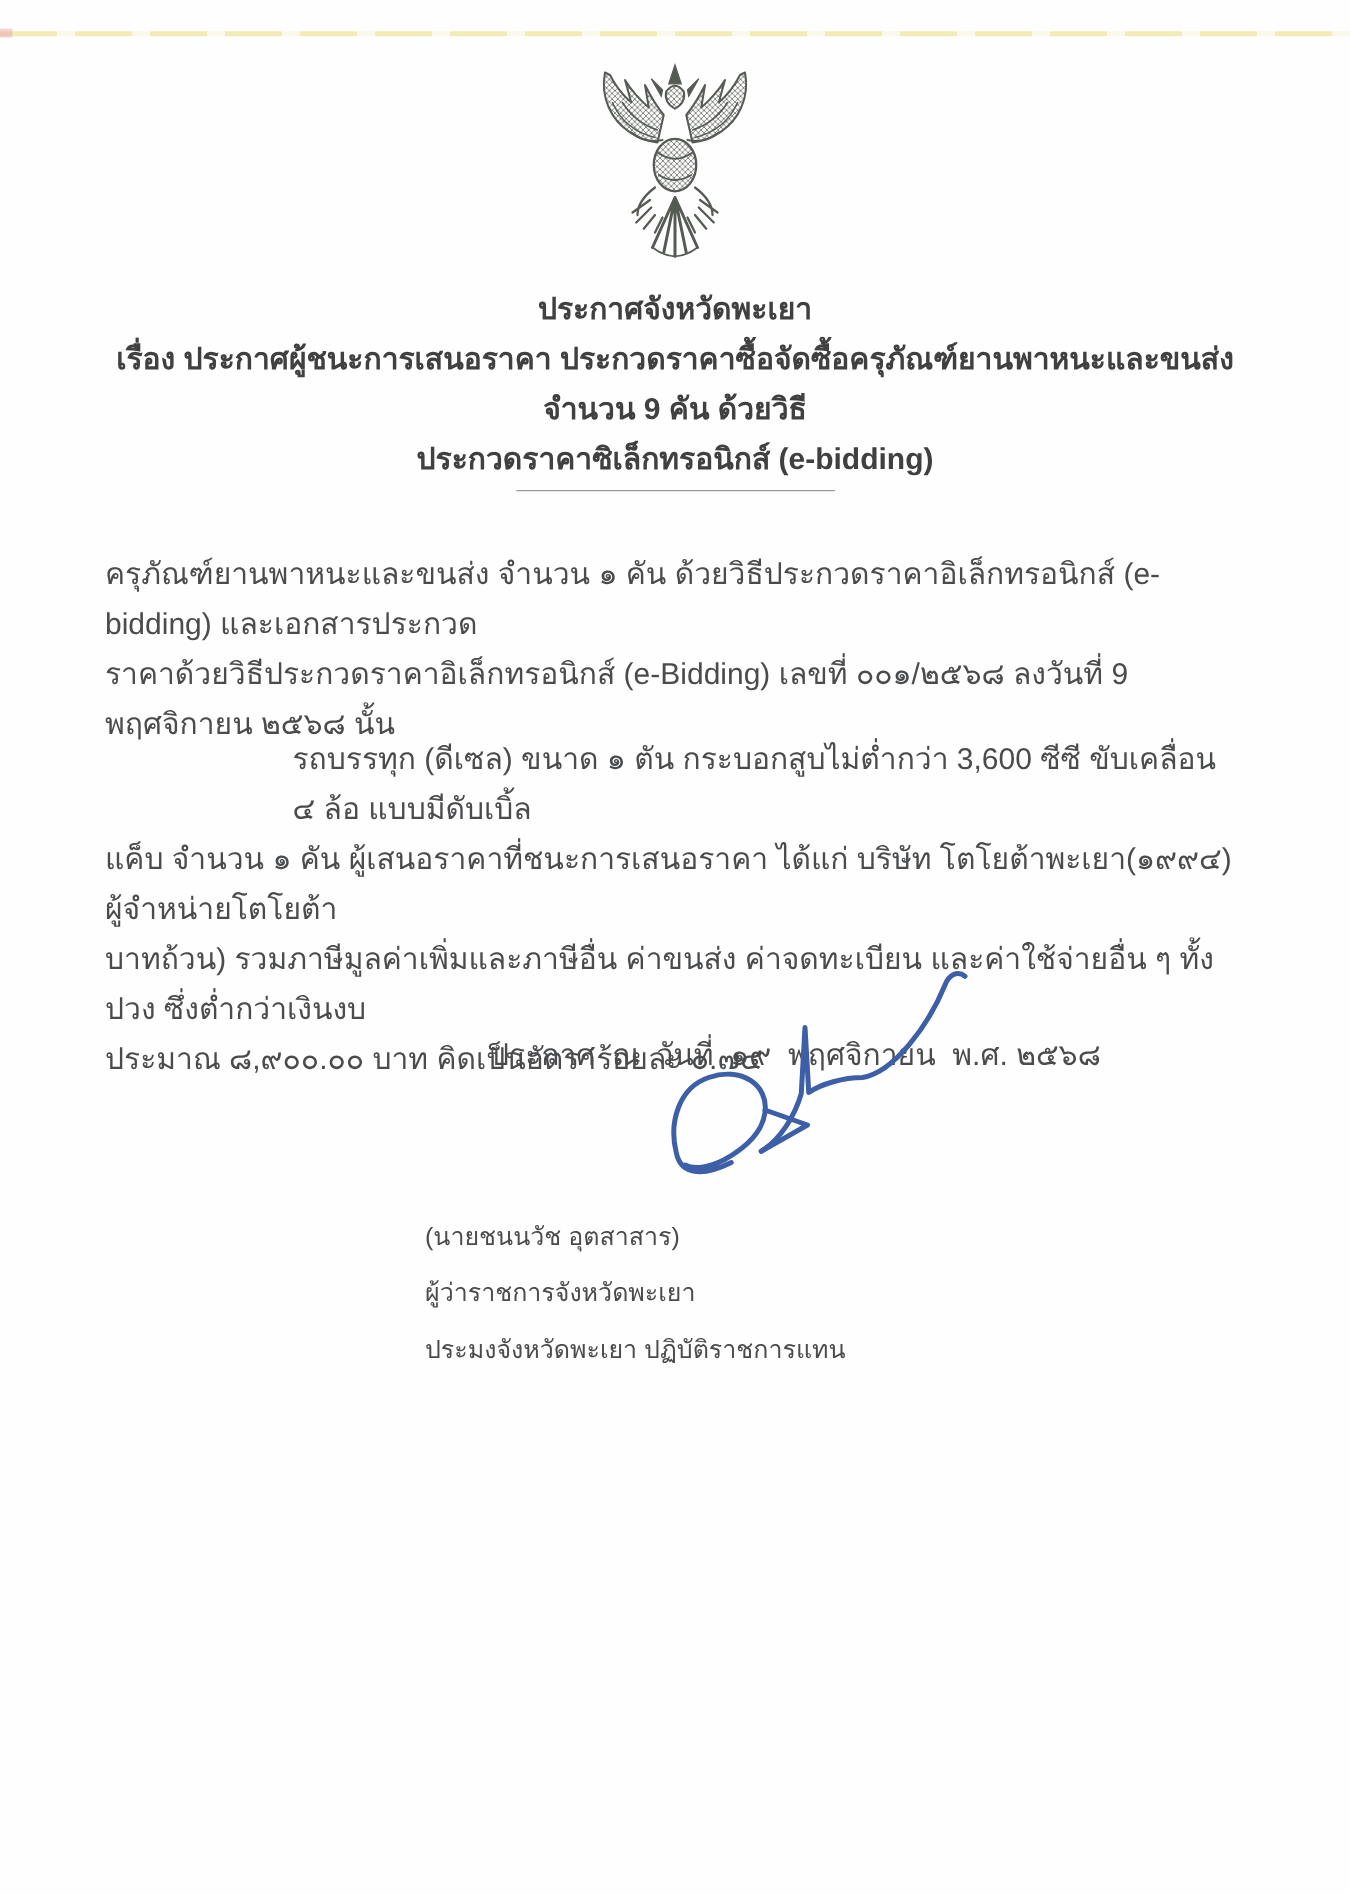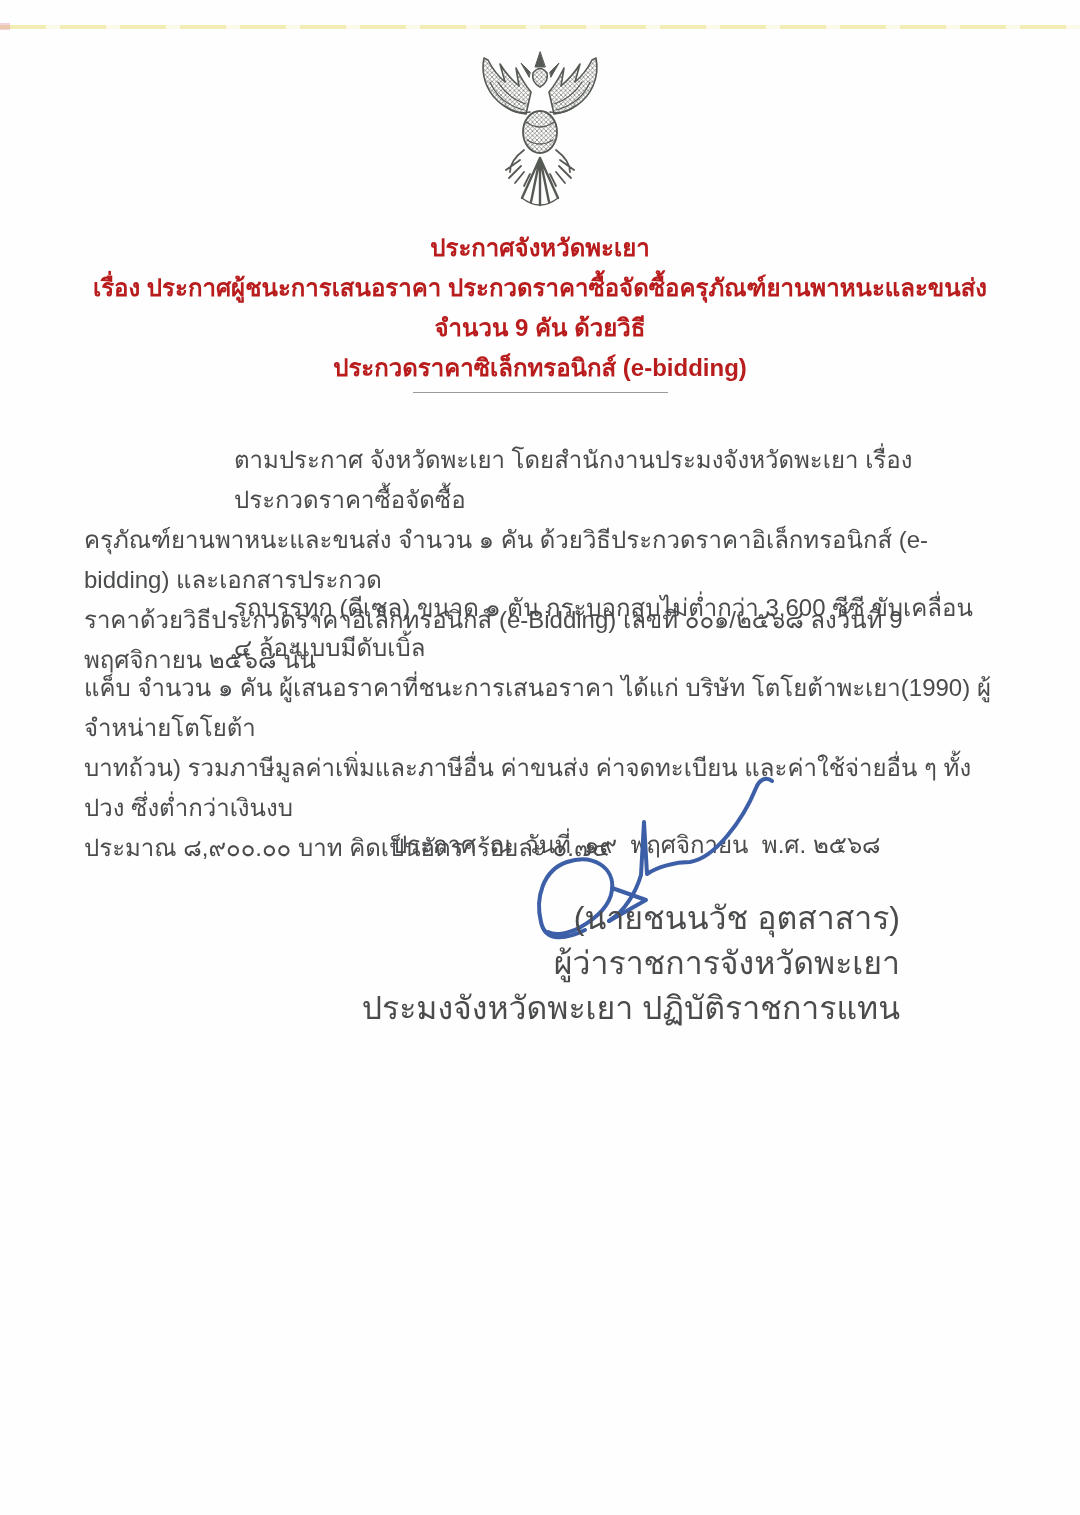--- a/index.html
+++ b/index.html
@@ -18,41 +18,41 @@
       rgba(232,220,120,.55) 0 46px, rgba(232,220,120,.15) 46px 60px);
   }
   .artifact-corner{
     position:absolute;left:0;top:23px;width:10px;height:7px;
     background:rgba(226,160,170,.45);
   }
   .emblem{position:absolute;left:474px;top:50px;width:132px;height:160px;}
   .header{
     position:absolute;left:60px;right:60px;top:228px;
     text-align:center;font-weight:bold;font-size:24px;line-height:40px;
-    color:#b91c1c;
+    color:#404040;
   }
   .divider{
     position:absolute;left:413px;top:392px;width:255px;height:0;
     border-top:1.5px solid #9a9a9c;
   }
   .para{
     position:absolute;left:84px;right:84px;
     font-size:24px;line-height:40px;
   }
   .para-1{top:440px;}
   .para-2{top:588px;}
   .indent{padding-left:150px;}
   .date-line{
     position:absolute;left:392px;top:825px;
     font-size:24px;line-height:40px;white-space:pre;text-align:right;
   }
   .sig-svg{position:absolute;left:515px;top:770px;width:265px;height:195px;}
   .sign-block{
-    position:absolute;left:340px;top:896px;width:560px;
-    text-align:right;font-size:32px;line-height:45px;
+    position:absolute;left:340px;top:968px;width:560px;
+    text-align:left;font-size:20px;line-height:45px;
   }
 </style>
 </head>
 <body>
 
 <div class="page">
 
   <div class="artifact-line"></div>
   <div class="artifact-corner"></div>
 
@@ -91,28 +91,27 @@
 
   <div class="header">
     <div>ประกาศจังหวัดพะเยา</div>
     <div>เรื่อง ประกาศผู้ชนะการเสนอราคา ประกวดราคาซื้อจัดซื้อครุภัณฑ์ยานพาหนะและขนส่ง จำนวน 9 คัน ด้วยวิธี</div>
     <div>ประกวดราคาซิเล็กทรอนิกส์ (e-bidding)</div>
   </div>
 
   <div class="divider"></div>
 
   <div class="para para-1">
-    <div class="indent">ตามประกาศ จังหวัดพะเยา โดยสำนักงานประมงจังหวัดพะเยา เรื่อง ประกวดราคาซื้อจัดซื้อ</div>
     <div>ครุภัณฑ์ยานพาหนะและขนส่ง จำนวน ๑ คัน ด้วยวิธีประกวดราคาอิเล็กทรอนิกส์ (e-bidding) และเอกสารประกวด</div>
     <div>ราคาด้วยวิธีประกวดราคาอิเล็กทรอนิกส์ (e-Bidding) เลขที่ ๐๐๑/๒๕๖๘ ลงวันที่ 9 พฤศจิกายน ๒๕๖๘ นั้น</div>
   </div>
 
   <div class="para para-2">
     <div class="indent">รถบรรทุก (ดีเซล) ขนาด ๑ ตัน กระบอกสูบไม่ต่ำกว่า 3,600 ซีซี ขับเคลื่อน ๔ ล้อ แบบมีดับเบิ้ล</div>
-    <div>แค็บ จำนวน ๑ คัน ผู้เสนอราคาที่ชนะการเสนอราคา ได้แก่ บริษัท โตโยต้าพะเยา(1990) ผู้จำหน่ายโตโยต้า</div>
+    <div>แค็บ จำนวน ๑ คัน ผู้เสนอราคาที่ชนะการเสนอราคา ได้แก่ บริษัท โตโยต้าพะเยา(๑๙๙๔) ผู้จำหน่ายโตโยต้า</div>
     <div>บาทถ้วน) รวมภาษีมูลค่าเพิ่มและภาษีอื่น ค่าขนส่ง ค่าจดทะเบียน และค่าใช้จ่ายอื่น ๆ ทั้งปวง ซึ่งต่ำกว่าเงินงบ</div>
     <div>ประมาณ ๘,๙๐๐.๐๐ บาท คิดเป็นอัตราร้อยละ ๐.๗๔</div>
   </div>
 
   <div class="date-line">ประกาศ  ณ  วันที่  ๑๙  พฤศจิกายน  พ.ศ. ๒๕๖๘</div>
 
   <svg class="sig-svg" viewBox="0 0 265 195" aria-hidden="true">
     <g fill="none" stroke="#3c5fa8" stroke-width="4" stroke-linecap="round" stroke-linejoin="round">
       <path d="M70 160 C 50 170, 30 172, 26 152 C 20 128, 28 100, 52 92 C 78 83, 100 98, 97 120 C 95 136, 82 148, 64 158 C 52 164, 40 166, 33 162"></path>
       <path d="M97 118 L 131 130 L 94 151"></path>

